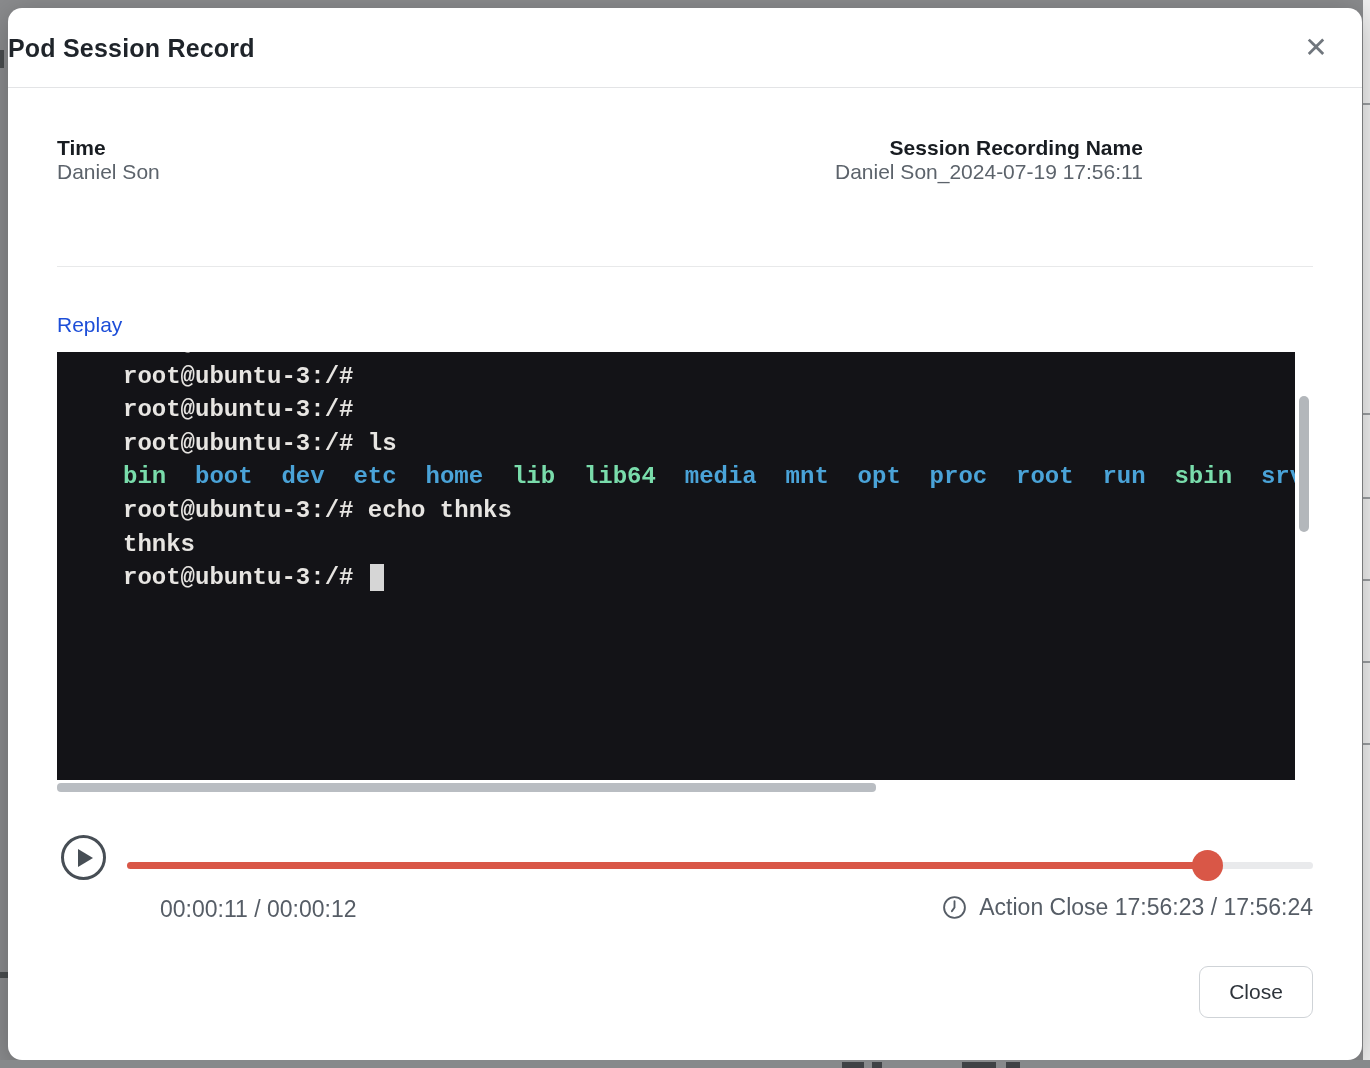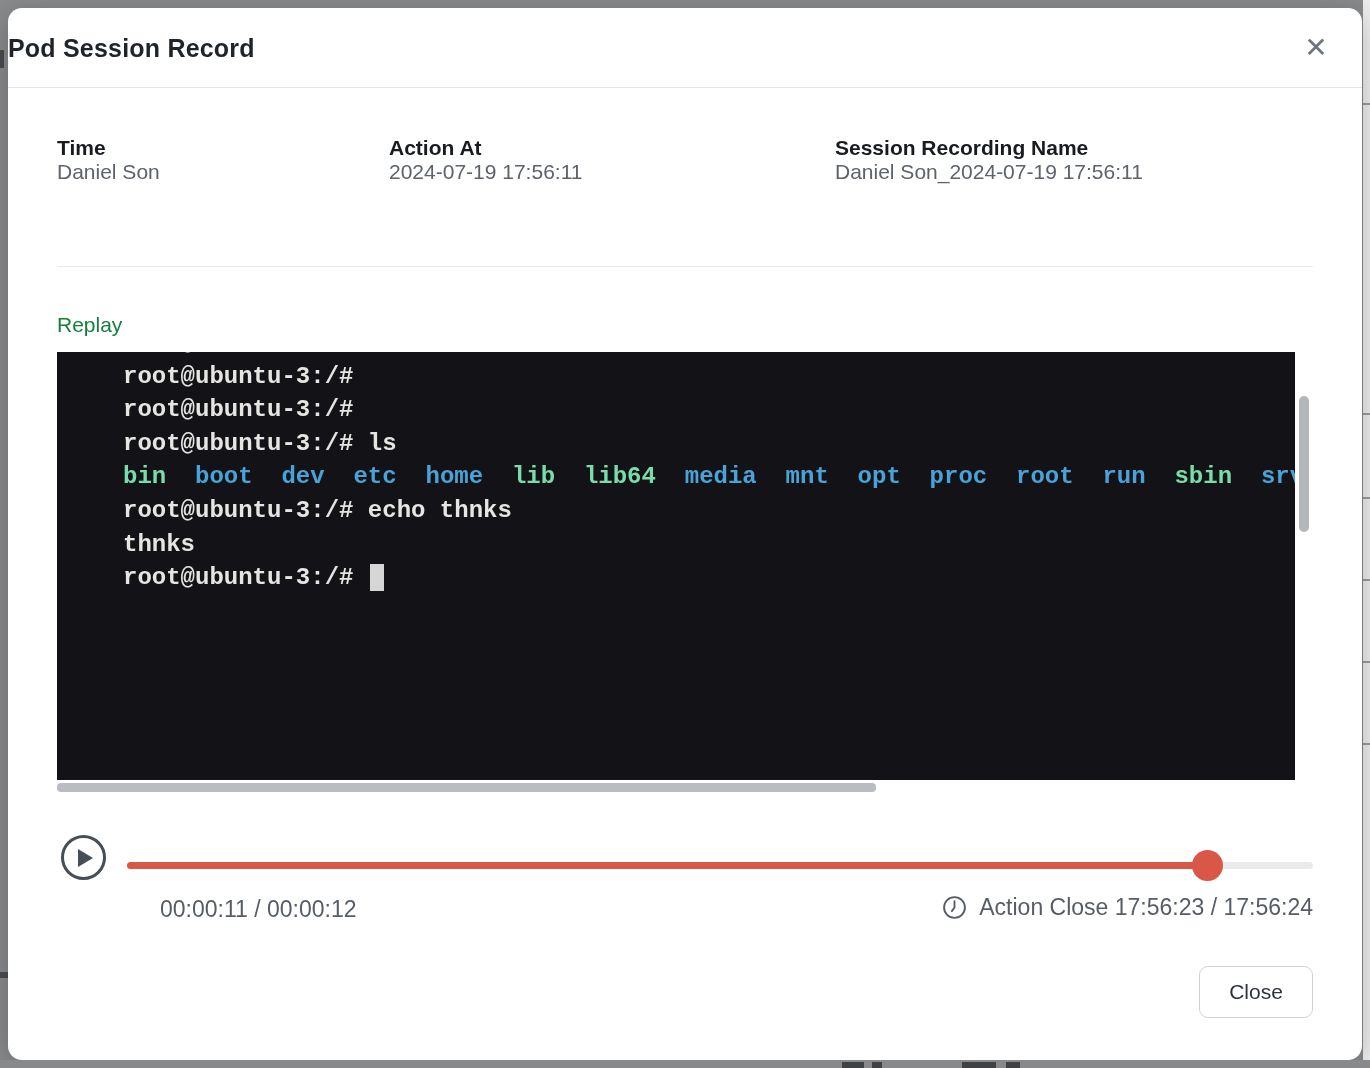--- a/index.html
+++ b/index.html
@@ -47,30 +47,30 @@
     font-size: 28px; font-weight: 300; color: #70767d; cursor: pointer;
     background: none; border: none; line-height: 1;
   }
 
   
   .info-field { position: absolute; top: 128px; }
   .info-field .label { font-size: 21px; font-weight: 700; color: #181c21; }
   .info-field .value { font-size: 21px; font-weight: 400; color: #5c636b; }
   .info-field.f0 { left: 49px; }
   .info-field.f1 { left: 381px; }
-  .info-field.f2 { left: 827px; }
+  .info-field.f2 { left: 827px; text-align: right; }
   .info-divider {
     position: absolute; left: 49px; right: 49px; top: 258px;
     border-top: 1px solid #e8e9ea;
   }
 
   
   .replay-label {
     position: absolute; left: 49px; top: 305px;
-    font-size: 21px; font-weight: 500; color: #15803d;
+    font-size: 21px; font-weight: 500; color: #1d4ed8;
   }
   .terminal {
     position: absolute; left: 49px; top: 344px; width: 1238px; height: 428px;
     background: #131317; overflow: hidden;
     font-family: "Liberation Mono", "DejaVu Sans Mono", monospace;
     font-weight: 700; font-size: 24px; line-height: 33.6px;
     padding-left: 18px; padding-top: 0;
   }
   .term-line { white-space: pre; margin-left: 48px; }
   .term-line.clipped { margin-top: -26px; }
@@ -159,24 +159,20 @@
 
   <div class="modal-header">
     <div class="modal-title">Pod Session Record</div>
     <button class="modal-close">✕</button>
   </div>
 
   <div class="info-field f0">
     <div class="label">Time</div>
     <div class="value">Daniel Son</div>
   </div>
-  <div class="info-field f1">
-    <div class="label">Action At</div>
-    <div class="value">2024-07-19 17:56:11</div>
-  </div>
   <div class="info-field f2">
     <div class="label">Session Recording Name</div>
     <div class="value">Daniel Son_2024-07-19 17:56:11</div>
   </div>
   <div class="info-divider"></div>
 
   <div class="replay-label">Replay</div>
 
   <div class="terminal" id="terminal" style="background: rgb(19, 19, 23);">
       <div class="term-line clipped"><span style="color: rgb(231, 229, 226);">root@ubuntu-3:/#</span></div>

